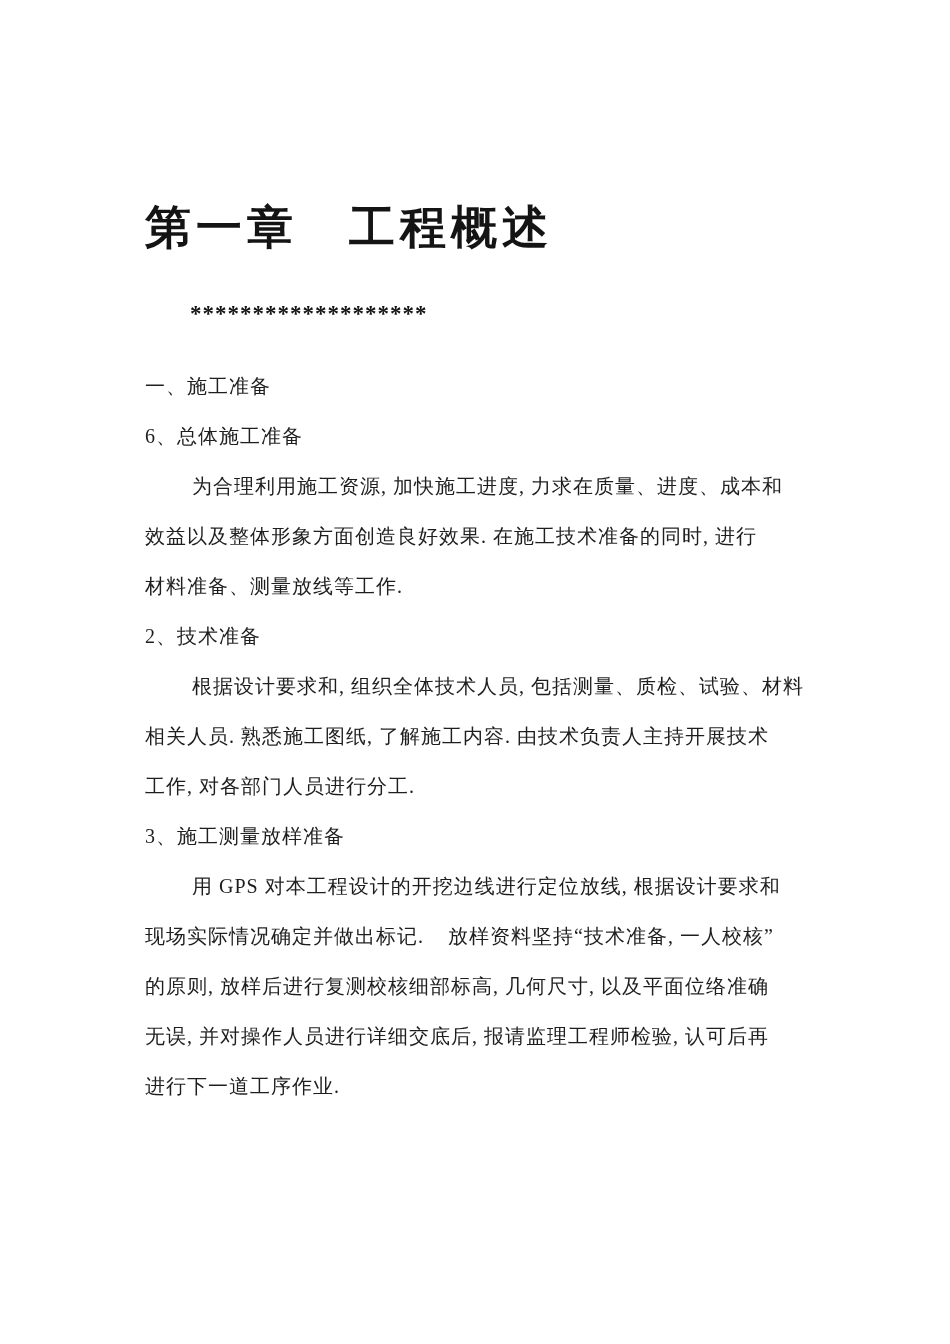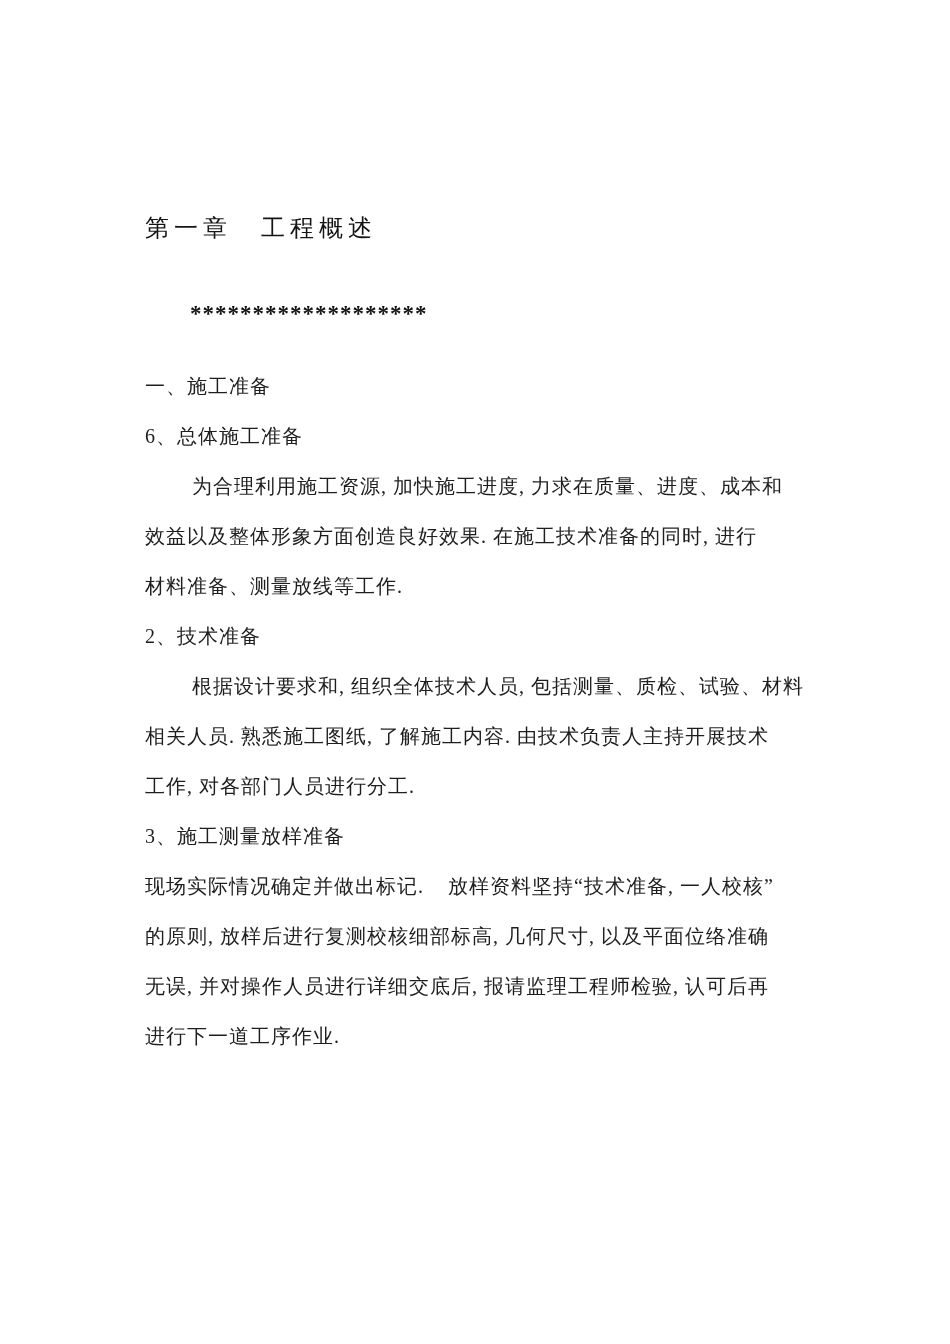--- a/index.html
+++ b/index.html
@@ -16,22 +16,22 @@
     font-family: "Liberation Serif", "DejaVu Serif", serif;
     overflow: hidden;
   }
   .content {
     position: absolute;
     left: 145px;
     top: 208px;
     width: 720px;
   }
   .chapter-heading {
-    font-size: 24px;
-    font-weight: 400;
+    font-size: 46px;
+    font-weight: 700;
     letter-spacing: 5px;
     line-height: 40px;
     margin: 0;
     white-space: pre;
     color: #141414;
   }
   .chapter-heading.second {
     margin-top: 56px;
   }
   .stars-line {
@@ -74,20 +74,21 @@
       <div class="bline">一、施工准备</div>
       <div class="bline">6、总体施工准备</div>
       <div class="bline indent">为合理利用施工资源, 加快施工进度, 力求在质量、进度、成本和</div>
       <div class="bline">效益以及整体形象方面创造良好效果. 在施工技术准备的同时, 进行</div>
       <div class="bline">材料准备、测量放线等工作.</div>
       <div class="bline">2、技术准备</div>
       <div class="bline indent">根据设计要求和, 组织全体技术人员, 包括测量、质检、试验、材料</div>
       <div class="bline">相关人员. 熟悉施工图纸, 了解施工内容. 由技术负责人主持开展技术</div>
       <div class="bline">工作, 对各部门人员进行分工.</div>
       <div class="bline">3、施工测量放样准备</div>
+      <div class="bline indent">用 GPS 对本工程设计的开挖边线进行定位放线, 根据设计要求和</div>
       <div class="bline">现场实际情况确定并做出标记.    放样资料坚持“技术准备, 一人校核”</div>
       <div class="bline">的原则, 放样后进行复测校核细部标高, 几何尺寸, 以及平面位络准确</div>
       <div class="bline">无误, 并对操作人员进行详细交底后, 报请监理工程师检验, 认可后再</div>
       <div class="bline">进行下一道工序作业.</div>
     </div>
 
   </div>
 </div>
 
 </body></html>

